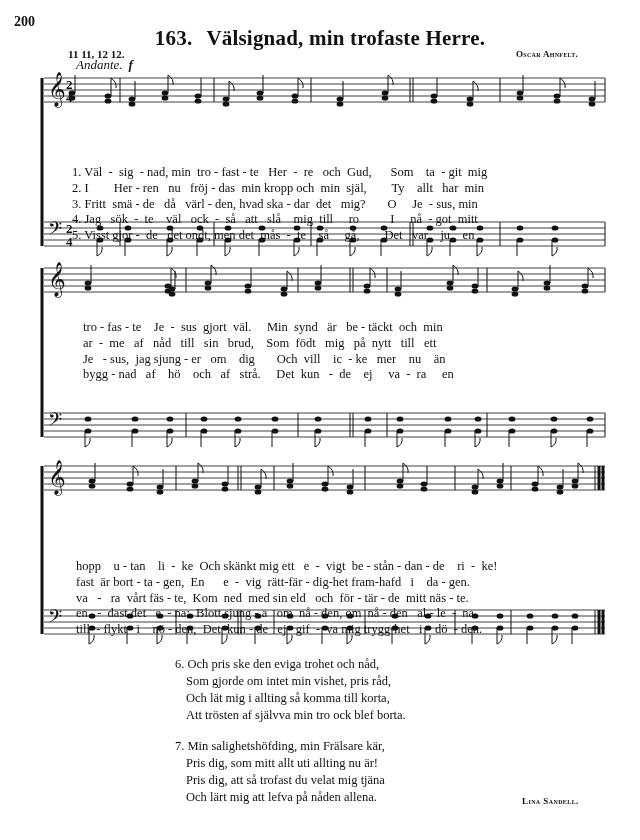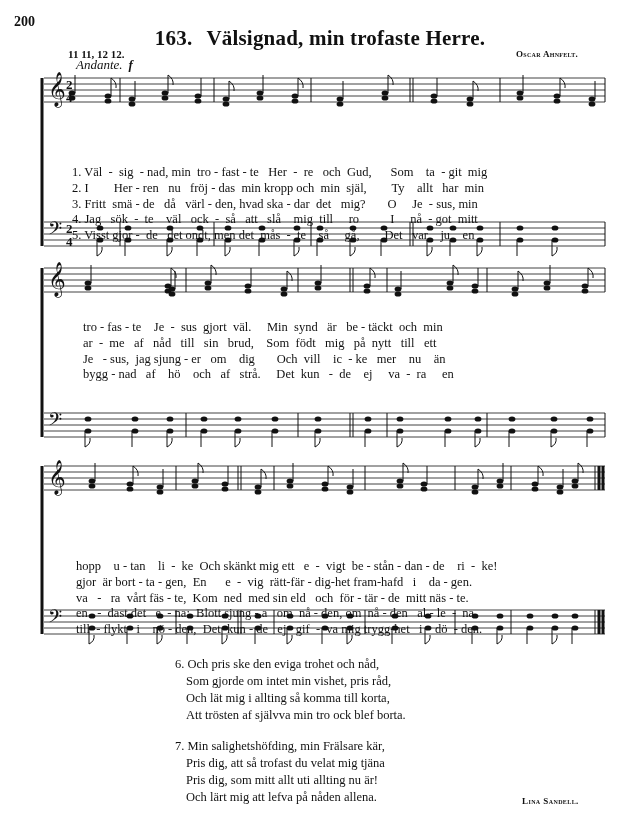--- a/index.html
+++ b/index.html
@@ -453,34 +453,34 @@
     <span class="lyric-line">5. Visst gjor -  de   det ondt, men det  mås  -  te    så     gå,        Det   var    ju    en</span>
   </div>
 <div class="lyrics" id="lyrics-1" style="left:83px;top:320px;">
     <span class="lyric-line">tro - fas - te    Je  -  sus  gjort  väl.     Min  synd   är   be - täckt  och  min</span>
     <span class="lyric-line">ar  -  me   af   nåd   till   sin   brud,    Som  födt   mig   på  nytt   till   ett</span>
     <span class="lyric-line">Je   - sus,  jag sjung - er   om    dig       Och  vill    ic  - ke   mer    nu    än</span>
     <span class="lyric-line">bygg - nad   af    hö    och   af   strå.     Det  kun   -  de    ej     va  -  ra     en</span>
   </div>
 <div class="lyrics" id="lyrics-2" style="left:76px;top:515px;margin-top:44px;">
     <span class="lyric-line">hopp    u - tan    li  -  ke  Och skänkt mig ett   e  -  vigt  be - stån - dan - de    ri  -  ke!</span>
-    <span class="lyric-line">gjor  är bort - ta - gen,  En      e  -  vig  rätt-fär - dig-het fram-hafd   i    da - gen.</span>
+    <span class="lyric-line">fast  är bort - ta - gen,  En      e  -  vig  rätt-fär - dig-het fram-hafd   i    da - gen.</span>
     <span class="lyric-line">va   -   ra  vårt fäs - te,  Kom  ned  med sin eld   och  för - tär - de  mitt näs - te.</span>
     <span class="lyric-line">en   -  dast det   e  - na:  Blott sjung - a   om  nå - den, om  nå - den   al - le  -  na.</span>
     <span class="lyric-line">till  - flykt   i    nö - den,  Det  kun - de   ej   gif  -  va mig trygg-het   i    dö  - den.</span>
   </div>
 
 <div class="stanzas" style="top:656px;">
   <div class="stanza">
     <span class="stanza-line first">6. Och pris ske den eviga trohet och nåd,</span>
     <span class="stanza-line">Som gjorde om intet min vishet, pris råd,</span>
     <span class="stanza-line">Och lät mig i allting så komma till korta,</span>
     <span class="stanza-line">Att trösten af självva min tro ock blef borta.</span>
   </div>
   <div class="stanza">
     <span class="stanza-line first">7. Min salighetshöfding, min Frälsare kär,</span>
+    <span class="stanza-line">Pris dig, som mitt allt uti allting nu är!</span>
     <span class="stanza-line">Pris dig, att så trofast du velat mig tjäna</span>
-    <span class="stanza-line">Pris dig, som mitt allt uti allting nu är!</span>
     <span class="stanza-line">Och lärt mig att lefva på nåden allena.</span>
   </div>
 </div>
 
 <div class="abs author">Lina Sandell.</div>
 
 </body></html>

